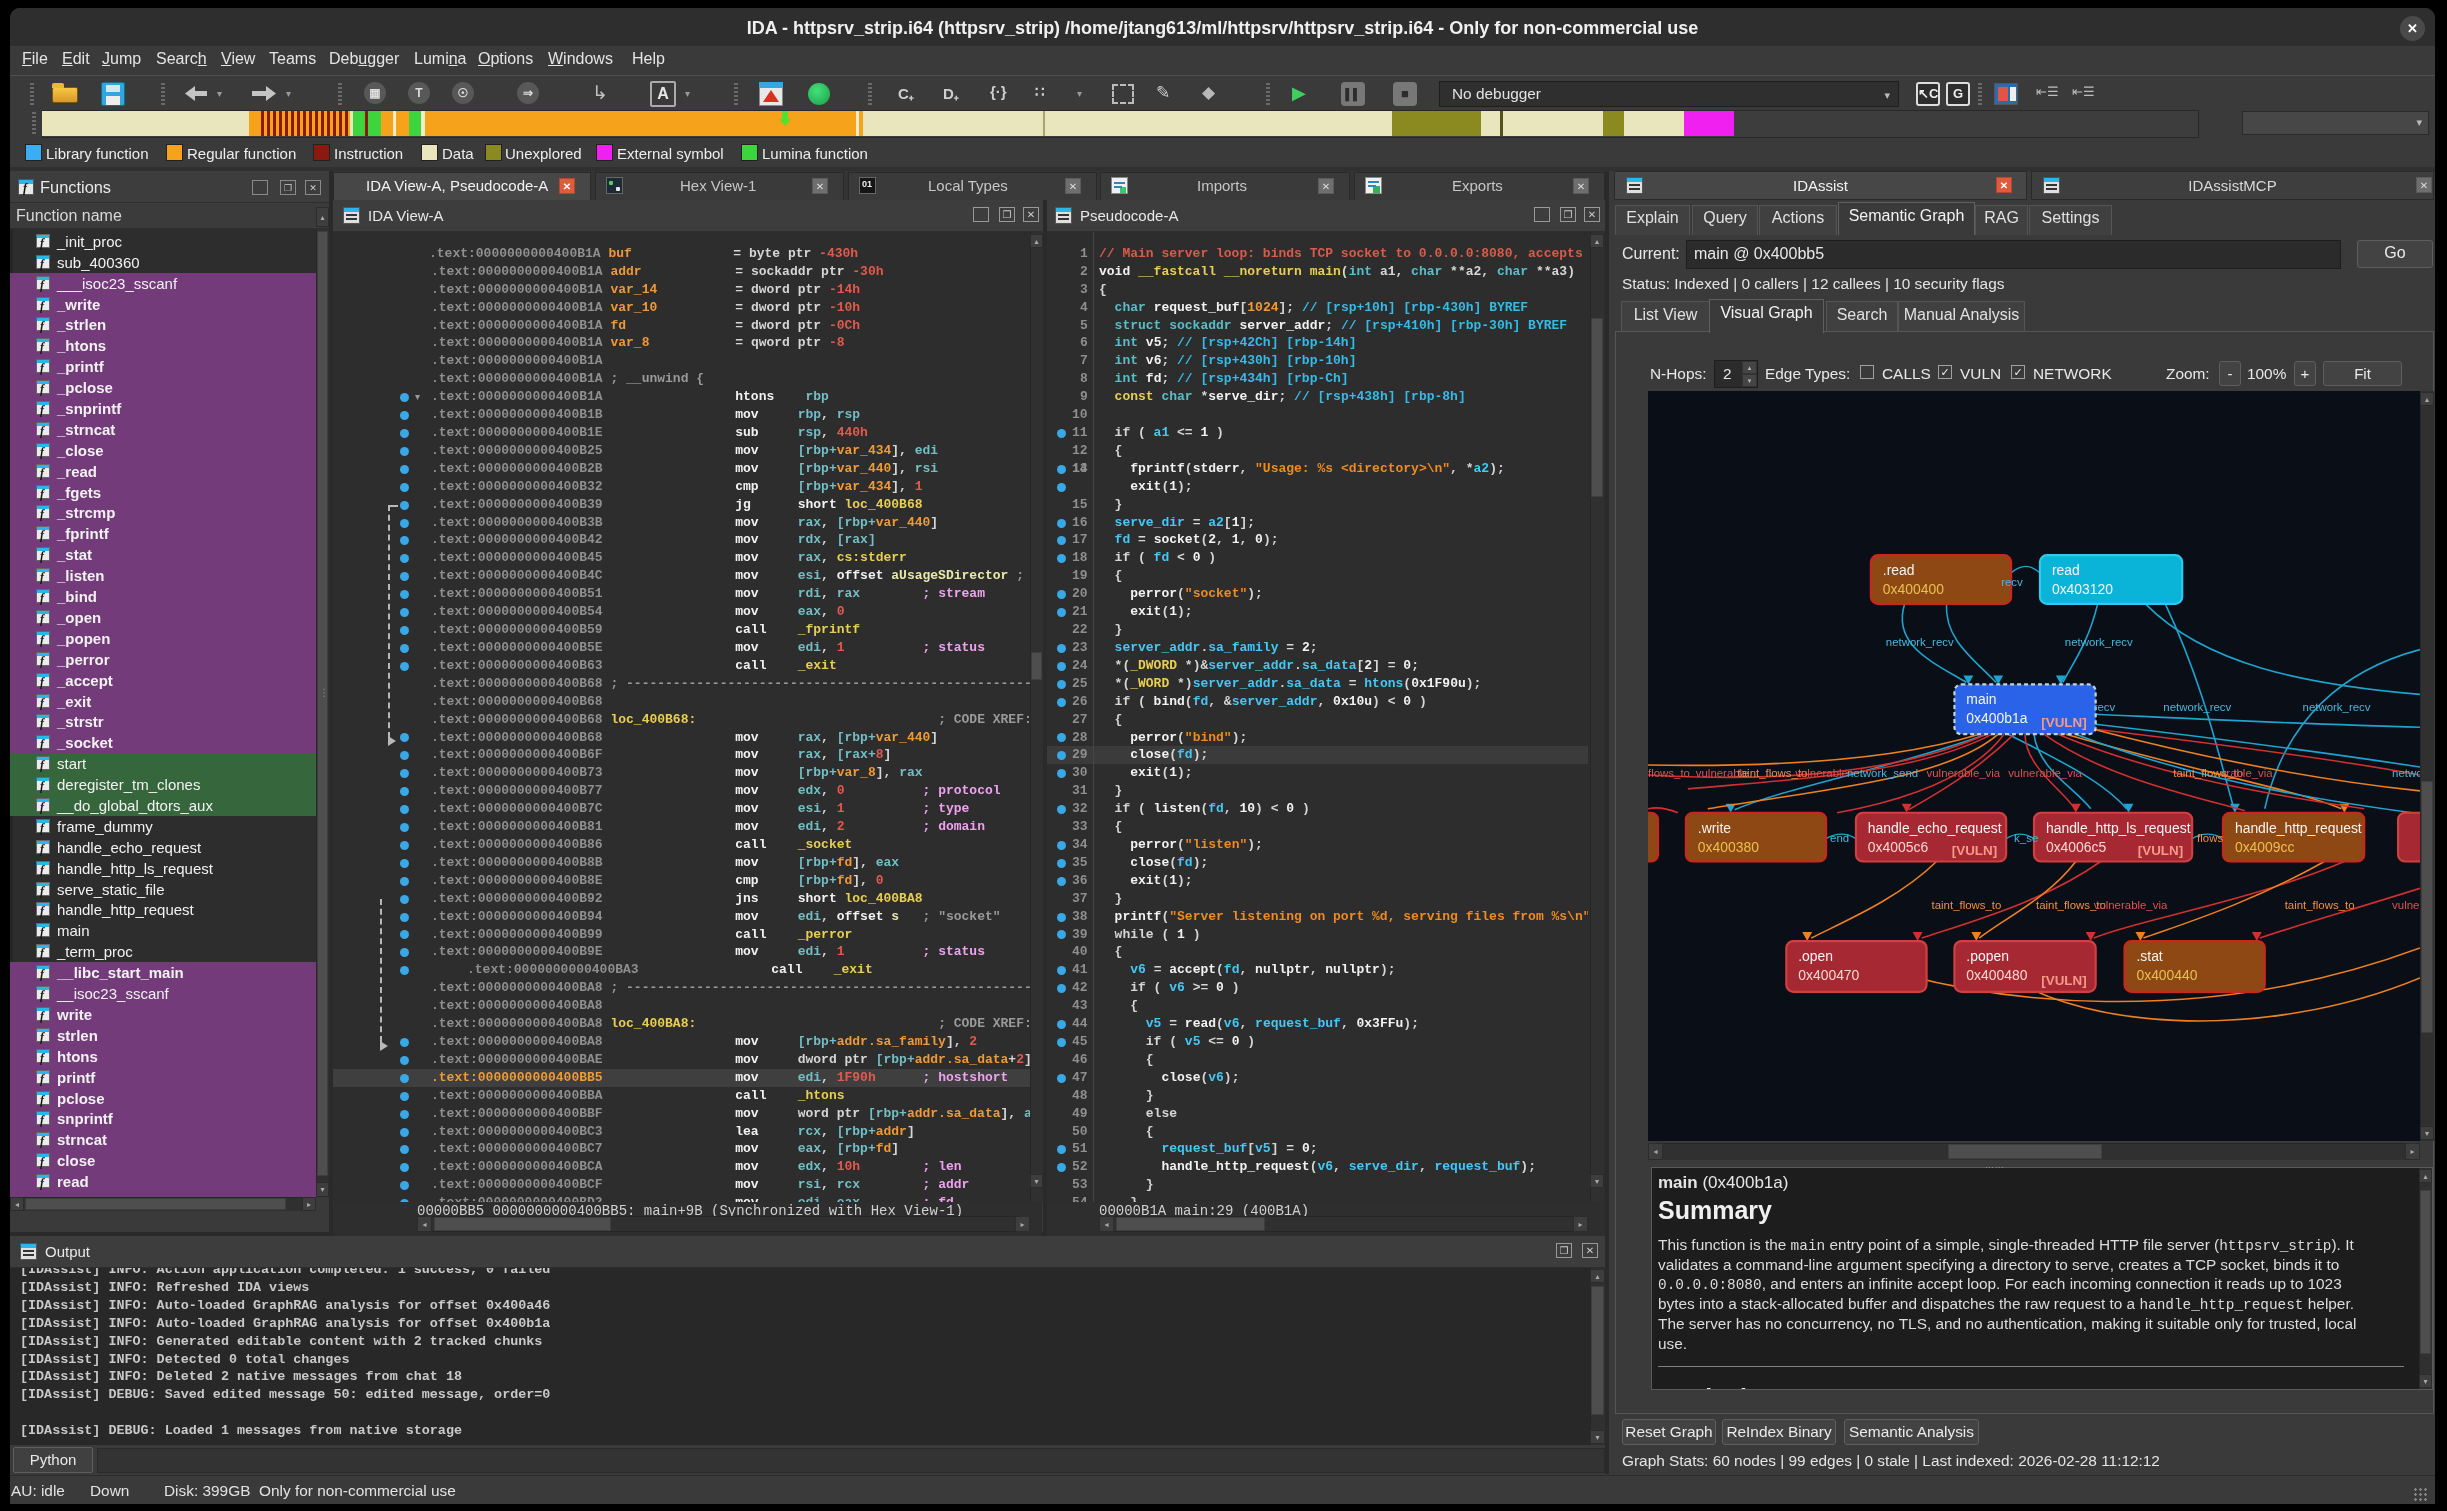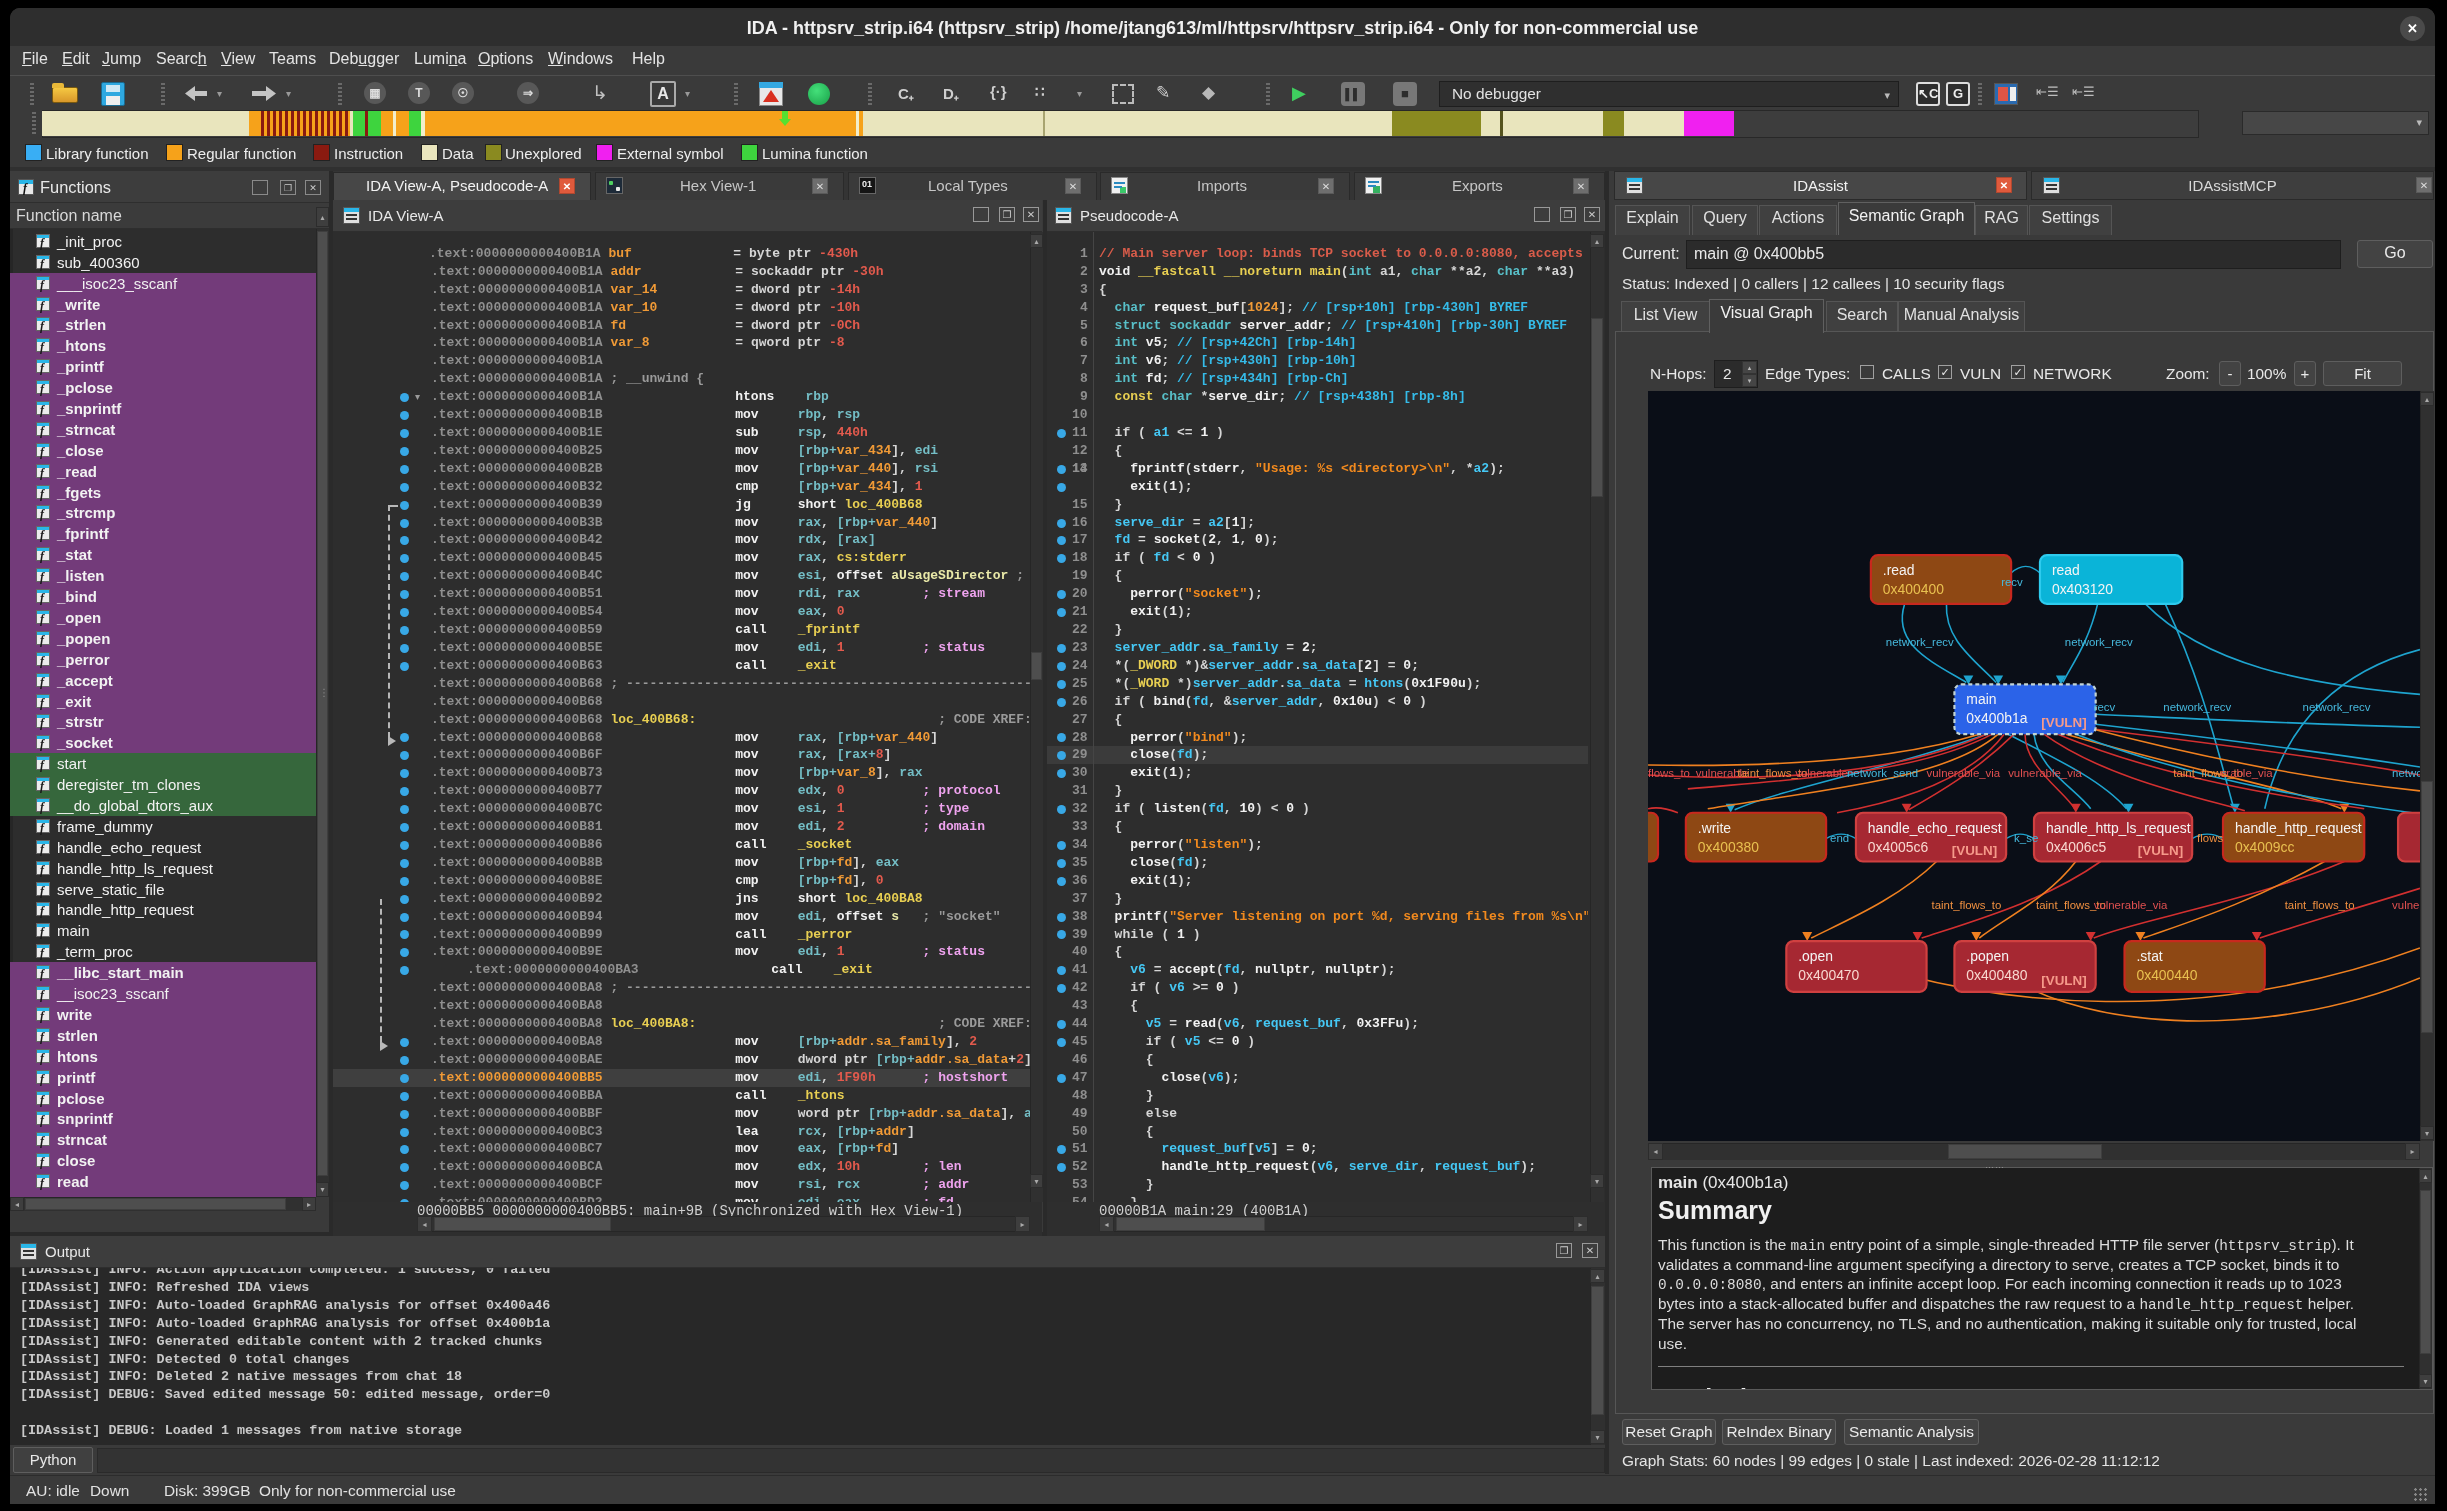--- a/index.html
+++ b/index.html
@@ -988,18 +988,18 @@
 </div>
 <div class="ab" style="left:1590px;top:1268px;width:15px;height:177px;background:#303030;border-left:1px solid #262626;"></div>
 <div class="ab" style="left:1590px;top:1269px;width:15px;height:14px;background:#3e3e3e;border:1px solid #2c2c2c;color:#aaa;font-size:8px;text-align:center;line-height:13px;">▴</div>
 <div class="ab" style="left:1591px;top:1286px;width:13px;height:129px;background:#4e4e4e;border:1px solid #3e3e3e;"></div>
 <div class="ab" style="left:1590px;top:1430px;width:15px;height:14px;background:#3e3e3e;border:1px solid #2c2c2c;color:#aaa;font-size:8px;text-align:center;line-height:13px;">▾</div>
 <div class="ab" style="left:10px;top:1445px;width:1595px;height:30px;background:#3a3a3a;"></div>
 <div class="ab" style="left:13px;top:1447px;width:80px;height:26px;background:#404040;border:1px solid #5e5e5e;border-radius:2px;"></div>
 <div class="ab" style="left:13px;top:1451px;white-space:pre;width:80px;text-align:center;font-size:15px;color:#e8e8e8;">Python</div>
 <div class="ab" style="left:97px;top:1448px;width:1508px;height:25px;background:#333;border:1px solid #2a2a2a;"></div>
 <div class="ab" style="left:10px;top:1475px;width:2425px;height:30px;background:#3a3a3a;border-top:1px solid #2c2c2c;"></div>
-<div class="ab" style="left:26px;top:1482px;white-space:pre;font-size:15.4px;color:#e2e2e2;">AU: idle</div>
+<div class="ab" style="left:11px;top:1482px;white-space:pre;font-size:15.4px;color:#e2e2e2;">AU: idle</div>
 <div class="ab" style="left:90px;top:1482px;white-space:pre;font-size:15.4px;color:#e2e2e2;">Down</div>
 <div class="ab" style="left:164px;top:1482px;white-space:pre;font-size:15.4px;color:#e2e2e2;">Disk: 399GB</div>
 <div class="ab" style="left:259px;top:1482px;white-space:pre;font-size:15.4px;color:#e2e2e2;">Only for non-commercial use</div>
 <div class="ab" style="left:2413px;top:1487px;width:14px;height:14px;background-image:radial-gradient(circle,#888 1px,transparent 1.5px);background-size:5px 5px;"></div>
 <div class="ab" style="left:0px;top:1504px;width:2448px;height:7px;background:#000;"></div>
 
 </body></html>

